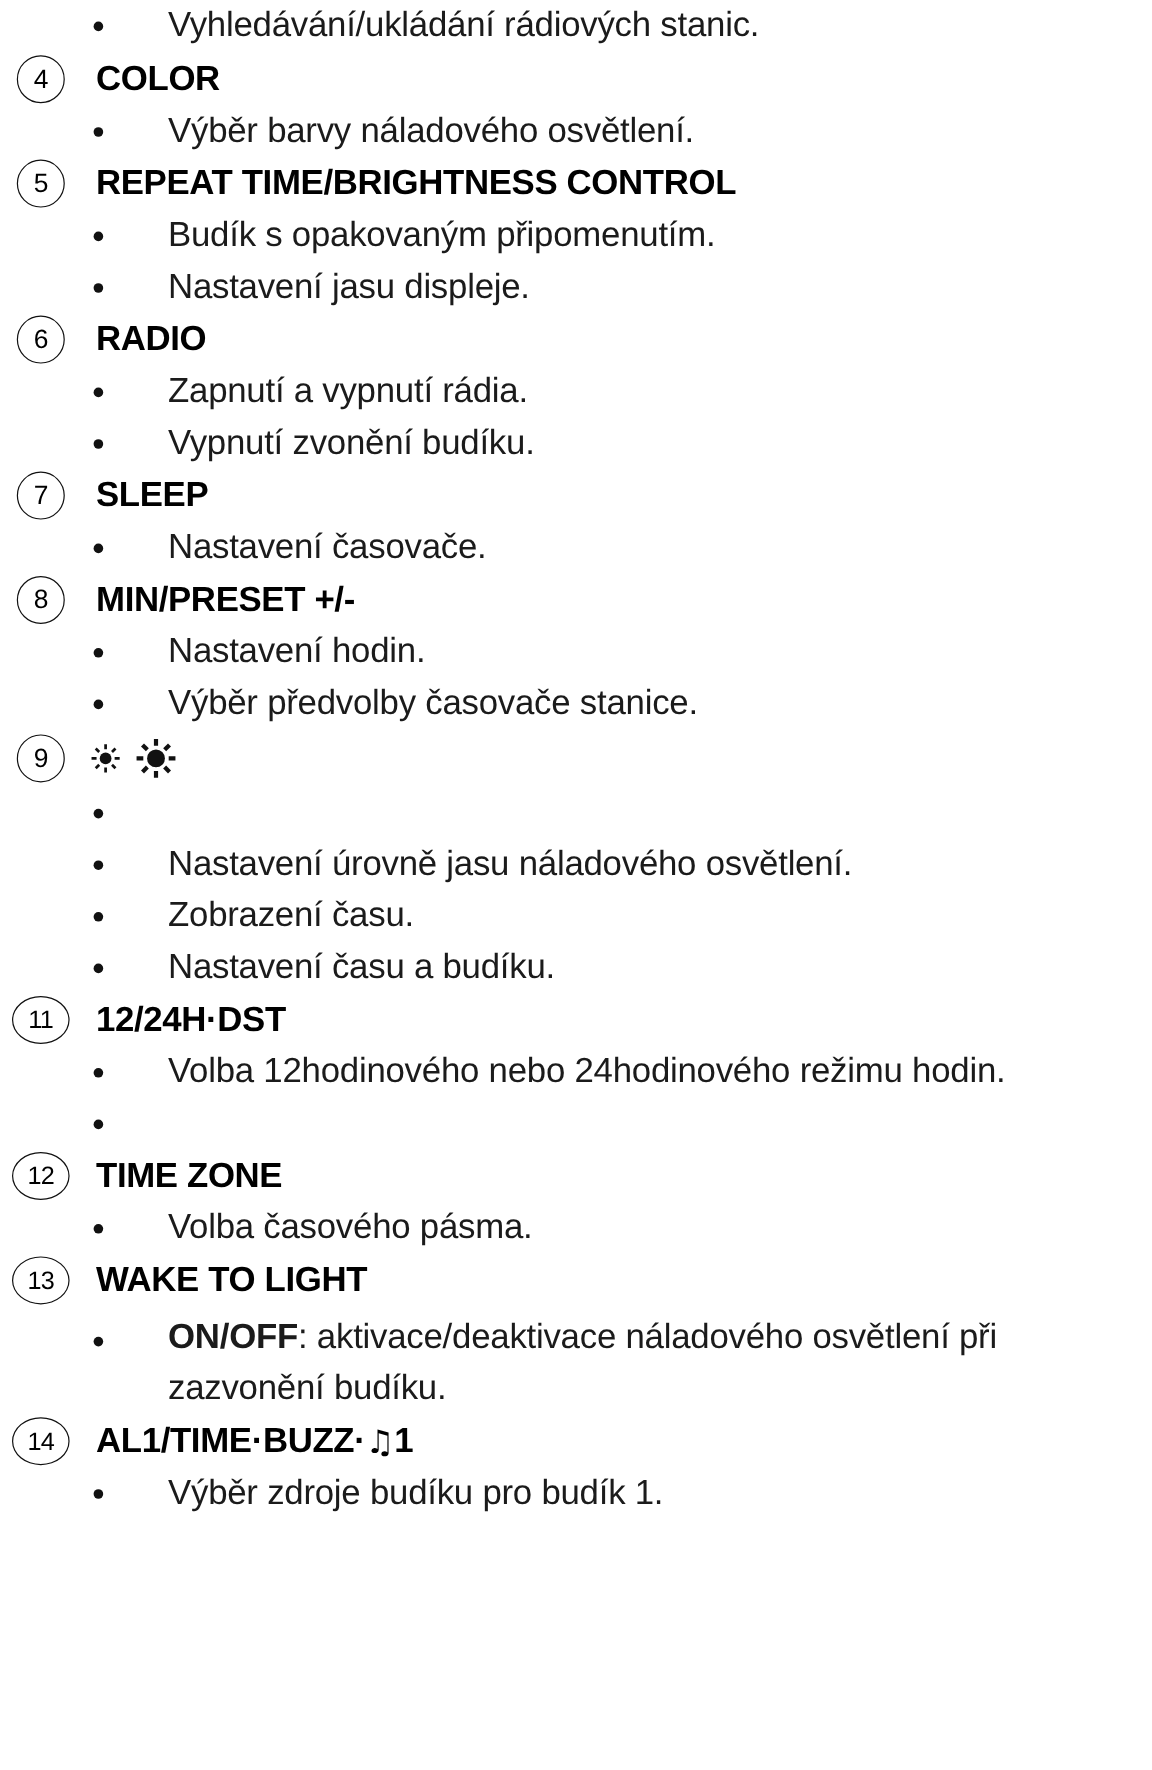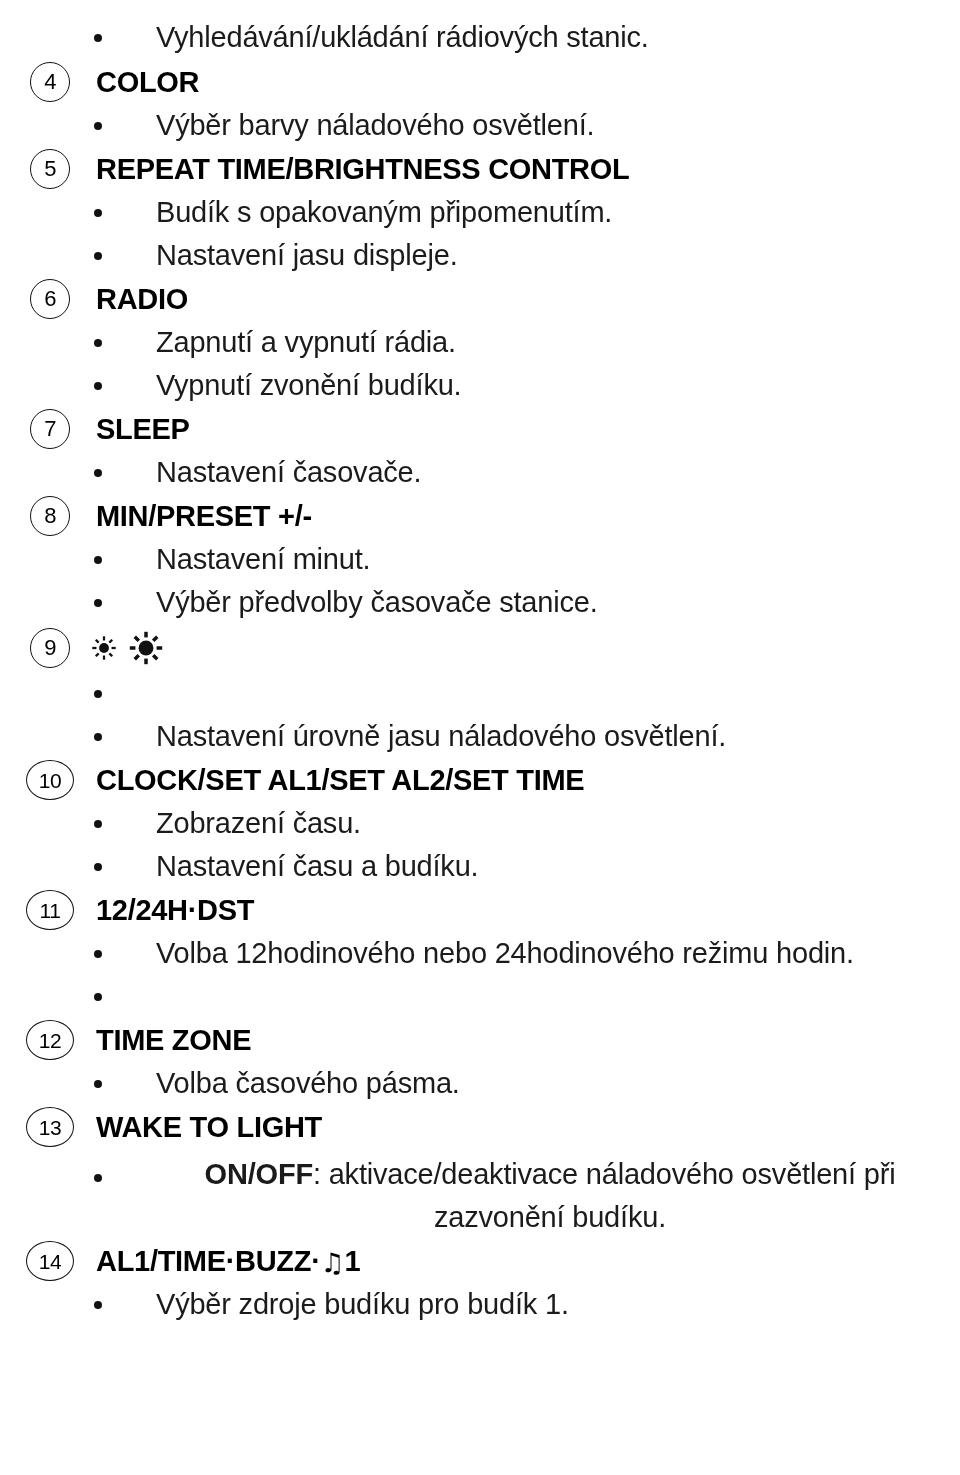--- a/index.html
+++ b/index.html
@@ -16,21 +16,21 @@
     font-family: "Liberation Sans", "DejaVu Sans", sans-serif;
     color: #000000;
     -webkit-font-smoothing: antialiased;
   }
 
   #page {
     position: relative;
     width: 960px;
     height: 1475px;
     box-sizing: border-box;
-    padding: 16px;
+    padding: 0;
   }
 
   
   .entry {
     position: relative;
     display: block;
   }
 
   
   .num-circle {
@@ -87,21 +87,20 @@
   }
   .bullet-line.two-line {
     display: block;
     min-height: 0;
     padding-top: 4px;
   }
   .bullet-line.two-line .ln {
     display: block;
     min-height: 43px;
     line-height: 43px;
-    text-align: center;
   }
   .bullet-dot {
     position: absolute;
     left: 78px;
     top: 50%;
     transform: translateY(-50%);
     width: 8px;
     height: 8px;
     border-radius: 50%;
     background: #111;
@@ -201,21 +200,21 @@
     </div>
   </div>
 
   <div class="entry">
     <div class="heading">
       <span class="num-circle">8</span>
       <span>MIN/PRESET +/-</span>
     </div>
     <div class="bullet-line">
       <span class="bullet-dot"></span>
-      <span>Nastavení minut.</span>
+      <span>Nastavení hodin.</span>
     </div>
     <div class="bullet-line">
       <span class="bullet-dot"></span>
       <span>Výběr předvolby časovače stanice.</span>
     </div>
   </div>
 
   <div class="entry">
     <div class="heading icon-row" style="padding-left:74px;">
       <span class="num-circle">9</span>
@@ -253,24 +252,20 @@
     <div class="bullet-line">
       <span class="bullet-dot"></span>
     </div>
     <div class="bullet-line">
       <span class="bullet-dot"></span>
       <span>Nastavení úrovně jasu náladového osvětlení.</span>
     </div>
   </div>
 
   <div class="entry">
-    <div class="heading">
-      <span class="num-circle wide">10</span>
-      <span>CLOCK/SET AL1/SET AL2/SET TIME</span>
-    </div>
     <div class="bullet-line">
       <span class="bullet-dot"></span>
       <span>Zobrazení času.</span>
     </div>
     <div class="bullet-line">
       <span class="bullet-dot"></span>
       <span>Nastavení času a budíku.</span>
     </div>
   </div>
 

